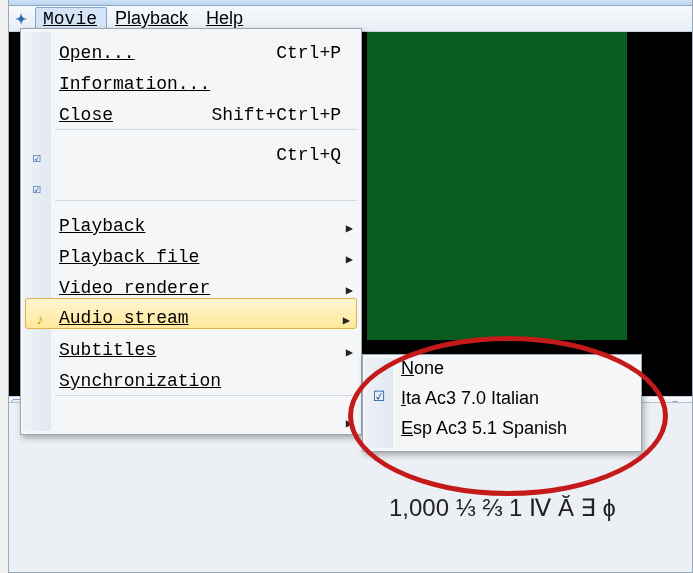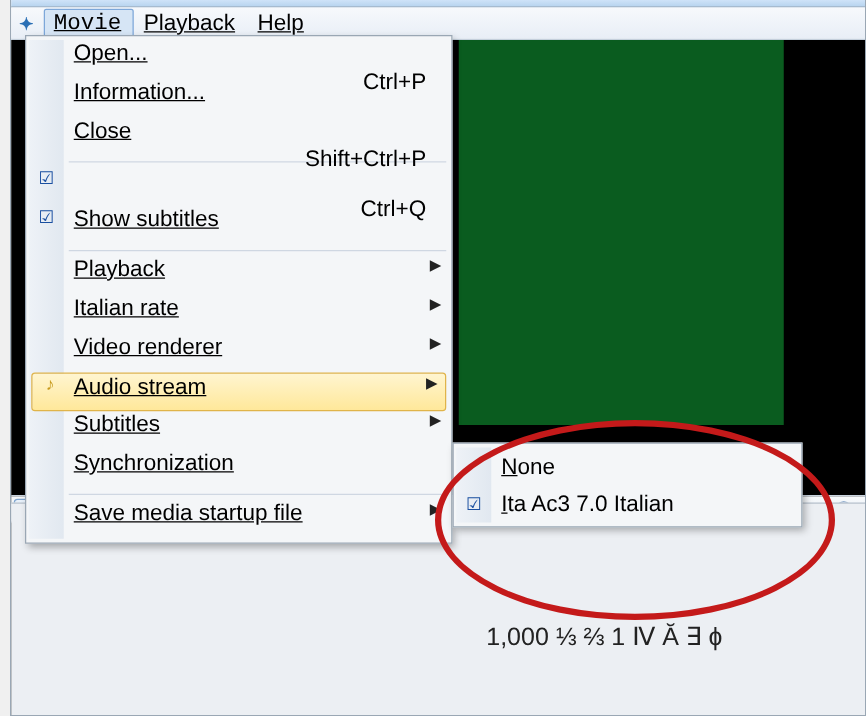--- a/index.html
+++ b/index.html
@@ -57,38 +57,39 @@
   .seekbar .track {
     position:absolute; left:30px; right:10px; top:9px; height:4px;
     background:#cfd9e6; border-radius:2px;
   }
   .seekbar .thumb {
     position:absolute; right:10px; top:4px; width:14px;height:14px; border-radius:7px;
     background: radial-gradient(circle at 30% 30%, #fff, #b9cfe8); border:1px solid #6f93bd;
   }
 
   .status-text {
-    position:absolute; left:380px; bottom:50px; font-size:20px; color:#222;
+    position:absolute; left:380px; bottom:50px; font-size:24px; color:#222;
   }
 
   
   .dropdown {
     position: absolute; left: 20px; top: 28px; width: 342px;
     background: #f4f6f8; border: 1px solid #9aa7b4;
     box-shadow: 2px 3px 6px rgba(0,0,0,.3);
     padding: 3px 2px;
   }
   .icon-gutter {
     position: absolute; left: 2px; top: 3px; bottom: 3px; width: 28px;
     background: linear-gradient(to right, #eef2f7, #e1e8f0);
   }
   .menu-item {
-    position: relative; display: flex; align-items: flex-start;
+    position: relative; display: flex; align-items: flex-end;
     height: 31px; padding-left: 36px; padding-right: 18px;
     cursor: default;
+    font-family: Liberation Mono, monospace;
   }
   .menu-item .lbl { text-decoration: underline; }
   .menu-item .accel { margin-left: auto; margin-top: 23px; }
   .menu-item.hover {
     background: linear-gradient(#fff5d0,#ffe89a);
     border: 1px solid #e0b44a; border-radius: 3px;
     margin: 0 2px 0 2px; padding-left: 33px; padding-right: 15px;
   }
   .menu-item .chk {
     position: absolute; left: 6px; width: 16px; height: 16px;
@@ -109,21 +110,21 @@
 
   
   .submenu {
     position: absolute; left: 362px; top: 354px; width: 280px;
     background: #f4f6f8; border: 1px solid #9aa7b4;
     box-shadow: 2px 3px 6px rgba(0,0,0,.3);
     padding: 3px 2px;
   }
   .submenu .icon-gutter { left:2px; top:3px; bottom:3px; }
   .sub-item {
-    position: relative; display:flex; align-items:center;
+    position: relative; display:flex; align-items:flex-start;
     height: 30px; padding-left: 36px; cursor: default;
   }
   .sub-item .lbl.nou { text-decoration: none; }
   .sub-item .lbl .u { text-decoration: underline; }
   .sub-item .chk {
     position:absolute; left:6px; width:16px;height:16px;
     display:flex;align-items:center;justify-content:center;
     color:#1a4fa0;font-size:14px;
   }
 
@@ -178,31 +179,30 @@
   </div>
 
   <div class="sep"></div>
 
   <div class="menu-item">
     <span class="chk">☑</span>
     <span class="accel">Ctrl+Q</span>
   </div>
   <div class="menu-item">
     <span class="chk">☑</span>
-    <span class="lbl">Show subtitles</span>
   </div>
 
   <div class="sep"></div>
 
   <div class="menu-item">
     <span class="lbl">Playback</span>
     <span class="arrow">▶</span>
   </div>
   <div class="menu-item">
-    <span class="lbl">Italian rate</span>
+    <span class="lbl">Playback file</span>
     <span class="arrow">▶</span>
   </div>
   <div class="menu-item">
     <span class="lbl">Video renderer</span>
     <span class="arrow">▶</span>
   </div>
   <div class="menu-item hover">
     <span class="note-ico">♪</span>
     <span class="lbl">Audio stream</span>
     <span class="arrow">▶</span>
@@ -211,30 +211,32 @@
     <span class="lbl">Subtitles</span>
     <span class="arrow">▶</span>
   </div>
   <div class="menu-item">
     <span class="lbl">Synchronization</span>
   </div>
 
   <div class="sep"></div>
 
   <div class="menu-item">
-    <span class="lbl">Save media startup file</span>
     <span class="arrow">▶</span>
   </div>
 </div>
 
 <div class="submenu">
   <div class="icon-gutter"></div>
 
   <div class="sub-item">
     <span class="lbl nou"><span class="u">N</span><span>one</span></span>
   </div>
   <div class="sub-item">
     <span class="chk">☑</span>
     <span class="lbl nou"><span class="u">I</span><span>ta Ac3 7.0 Italian</span></span>
   </div>
+  <div class="sub-item">
+    <span class="lbl nou"><span class="u">E</span><span>sp Ac3 5.1 Spanish</span></span>
+  </div>
 </div>
 
 <div class="anno"></div>
 
 </body></html>

